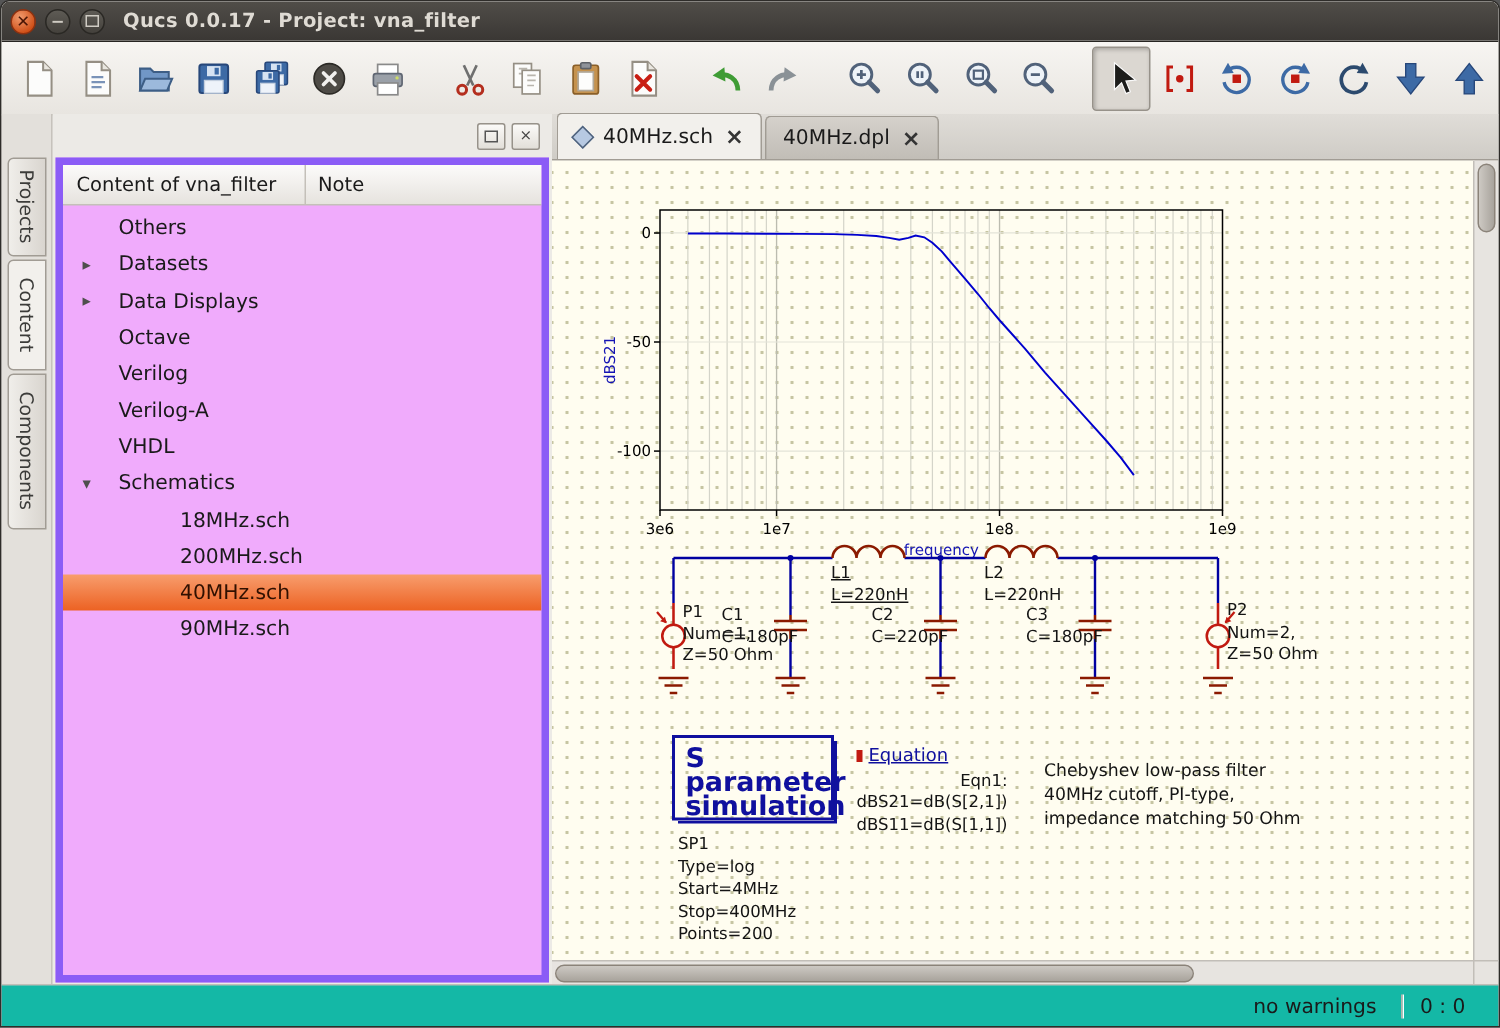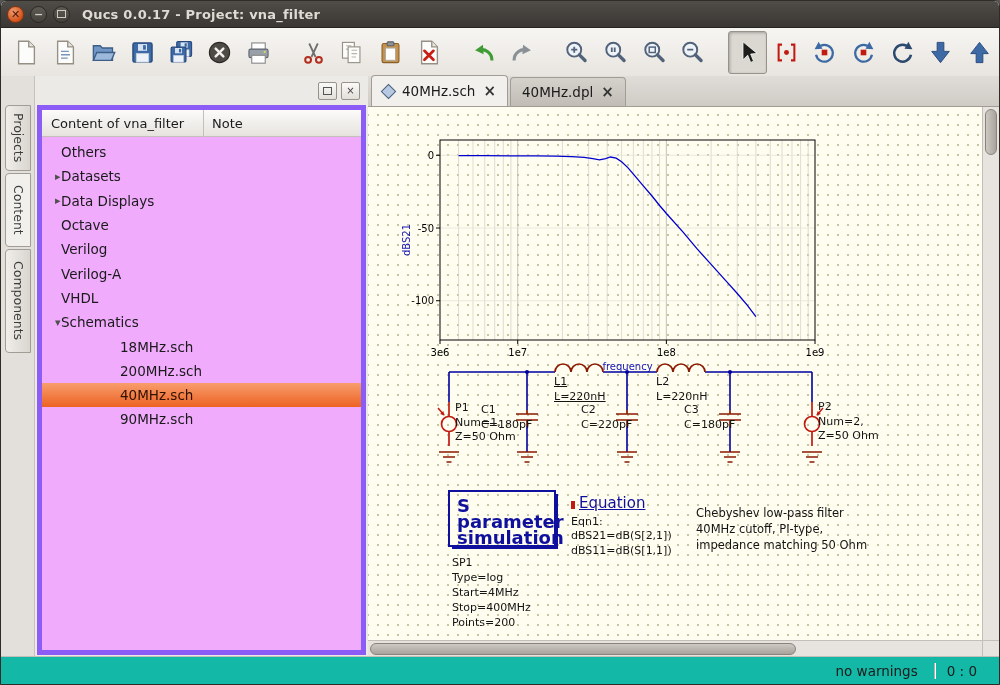--- a/index.html
+++ b/index.html
@@ -34,21 +34,21 @@
   .dock-btn{width:17px;height:16px;border:1px solid #97928a;background:linear-gradient(#fbfaf8,#e2dfd9);
     font-size:10px;line-height:14px;text-align:center;color:#444;border-radius:2px;display:flex;align-items:center;justify-content:center;}
   .dock-btn .sq{width:7px;height:6px;border:1px solid #555;display:block;}
   .panel{flex:1;margin:0 2px 2px 2px;border:5px solid #8b5cf6;background:#f0abfc;display:flex;flex-direction:column;overflow:hidden;}
   .panel-header{height:26px;display:flex;background:linear-gradient(#fcfbfa,#e6e3de);border-bottom:1px solid #c4c0b9;align-items:center;}
   .ph-cell1{width:162px;box-sizing:border-box;padding-left:9px;border-right:1px solid #c4c0b9;height:100%;display:flex;align-items:center;}
   .ph-cell2{padding-left:8px;}
   .tree{flex:1;padding-top:3px;font-size:13.5px;overflow:hidden;}
   .trow{height:24.3px;display:flex;align-items:center;position:relative;}
   .trow .arrow{position:absolute;left:13px;width:14px;color:#4f4f4d;font-size:11px;}
-  .lvl1{padding-left:19px;}  .lvl2{padding-left:78px;}
+  .lvl1{padding-left:37px;}  .lvl2{padding-left:78px;}
   .trow.selected{background:linear-gradient(#f89d6d,#ec6223);color:#301000;}
   
   .editor{flex:1;display:flex;flex-direction:column;position:relative;background:#eceae6;min-width:0;}
   .tabbar{height:30px;display:flex;align-items:flex-end;padding-left:3px;background:linear-gradient(#e0ddd8,#cfccc6);border-bottom:1px solid #a19c94;}
   .dtab{display:flex;align-items:center;gap:8px;padding:0 11px;border:1px solid #a19c94;border-bottom:none;
     border-radius:4px 4px 0 0;height:28px;background:linear-gradient(#d5d1cb,#c1bdb6);font-size:13.5px;margin-right:2px;}
   .dtab.active{background:#f2f0ec;height:30px;position:relative;z-index:2;}
   .diamond{width:9px;height:9px;background:#b7c9e2;border:1.5px solid #4f627c;transform:rotate(45deg);flex:0 0 auto;}
   .tab-close{font-weight:bold;font-size:15px;color:#343434;line-height:13px;}
   .canvas-wrap{flex:1;position:relative;overflow:hidden;}
@@ -62,21 +62,21 @@
   .hthumb{position:absolute;top:2px;bottom:2px;left:2px;width:424px;background:linear-gradient(#cdc9c3,#a8a39c);border:1px solid #8b8379;border-radius:7px;}
   .scorner{position:absolute;right:0;bottom:0;width:16px;height:16px;background:#e7e4e0;border-top:1px solid #c2beb8;border-left:1px solid #c2beb8;}
   
   .chart{position:absolute;left:30px;top:18px;width:430px;height:250px;}
   .chart svg{font-family:"DejaVu Sans",sans-serif;}
   .circuit{position:absolute;left:60px;top:245px;}
   .sch-text{position:absolute;font-size:11px;line-height:14.5px;color:#141414;white-space:nowrap;}
   .simbox{position:absolute;left:80px;top:383px;width:97px;height:47px;border:2px solid #10109e;
     box-shadow:3px 3px 0 -1px #10109e;color:#10109e;font-weight:bold;font-size:18px;line-height:16px;
     padding:6px 0 0 7px;box-sizing:content-box;}
-  .eq-title{color:#10109e;text-decoration:underline;font-size:15px;}
+  .eq-title{color:#10109e;text-decoration:underline;font-size:12px;}
   .eq-dot{display:inline-block;width:4px;height:8px;background:#c11a10;margin-right:4px;vertical-align:middle;}
   .note{font-size:11.5px;line-height:16px;}
   
   .statusbar{position:absolute;left:0;right:0;bottom:0;height:27px;background:#14b8a6;border-top:1px solid #c2beb8;
     display:flex;align-items:center;justify-content:flex-end;font-size:13.5px;padding-right:22px;gap:0;}
   .sb-sep{width:1px;height:16px;background:#b5b1aa;box-shadow:1px 0 0 #fff;margin:0 12px 0 16px;}
 </style>
 </head>
 <body>
 
@@ -554,21 +554,21 @@
           <div class="sch-text" style="left:84px;top:448px;line-height:15px;">
             <div>SP1</div>
             <div>Type=log</div>
             <div>Start=4MHz</div>
             <div>Stop=400MHz</div>
             <div>Points=200</div>
           </div>
 
           <div class="sch-text" style="left:203px;top:389px;">
             <div><span class="eq-dot"></span><span class="eq-title">Equation</span></div>
-            <div style="margin-top:2px;">Eqn1:</div>
+            <div style="margin-top:2px;text-align:right;">Eqn1:</div>
             <div>dBS21=dB(S[2,1])</div>
             <div>dBS11=dB(S[1,1])</div>
           </div>
 
           <div class="sch-text note" style="left:328px;top:398px;">
             <div>Chebyshev low-pass filter</div>
             <div>40MHz cutoff, PI-type,</div>
             <div>impedance matching 50 Ohm</div>
           </div>
 

